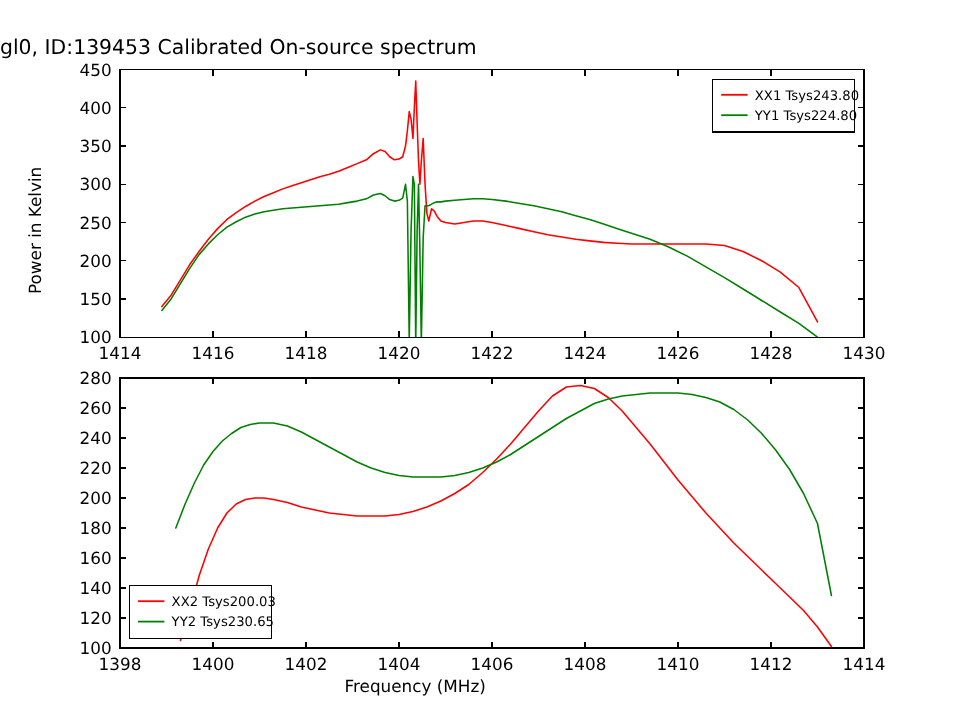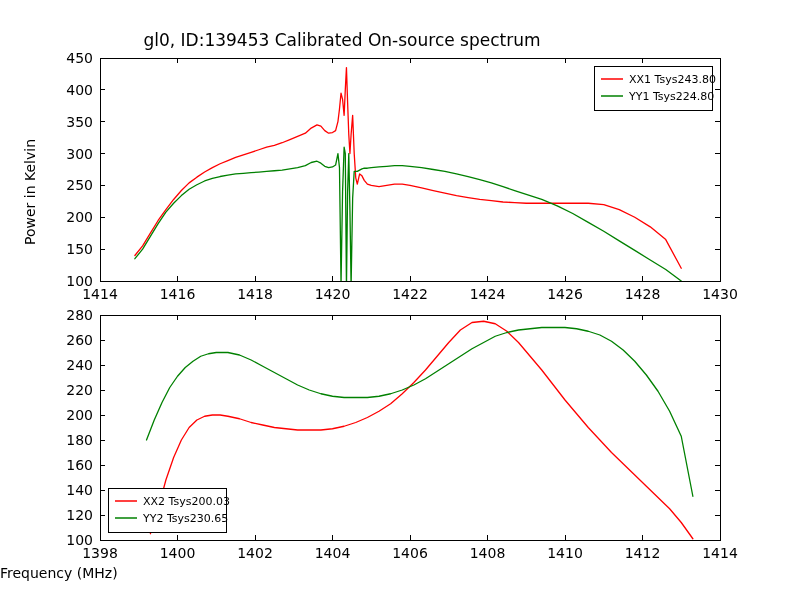--- a/index.html
+++ b/index.html
@@ -3,29 +3,29 @@
 <meta charset="utf-8">
 <style>
   html,body{margin:0;padding:0;}
   body{
     width:800px;height:600px;background:#ffffff;
     font-family:"DejaVu Sans",sans-serif;
     overflow:hidden;position:relative;
   }
   #figure{position:absolute;left:0;top:0;width:800px;height:600px;}
   .fig-title{
-    position:absolute;left:0;top:30px;width:684px;text-align:center;
+    position:absolute;left:0;top:30px;width:684px;text-align:left;
     font-size:17px;color:#000;
   }
   .axis-label-y{
     position:absolute;font-size:14px;color:#000;
     transform:rotate(-90deg);transform-origin:left top;white-space:nowrap;
   }
   .axis-label-x{
-    position:absolute;font-size:14px;color:#000;width:692px;
+    position:absolute;font-size:14px;color:#000;width:692px;text-align:center;
   }
   svg{position:absolute;left:0;top:0;overflow:visible;}
   .frame{fill:none;stroke:#000000;stroke-width:1;shape-rendering:crispEdges;}
   .tick{stroke:#000000;stroke-width:1;shape-rendering:crispEdges;}
   .ticklabel{font-family:"DejaVu Sans",sans-serif;font-size:14px;fill:#000;}
   .tl-x{text-anchor:middle;}
   .tl-y{text-anchor:end;}
   .series{fill:none;stroke-width:1.3;stroke-linejoin:round;stroke-linecap:round;}
   .legend-box{fill:#ffffff;stroke:#000000;stroke-width:1;shape-rendering:crispEdges;}
   .legend-text{font-family:"DejaVu Sans",sans-serif;font-size:11px;fill:#000;}

